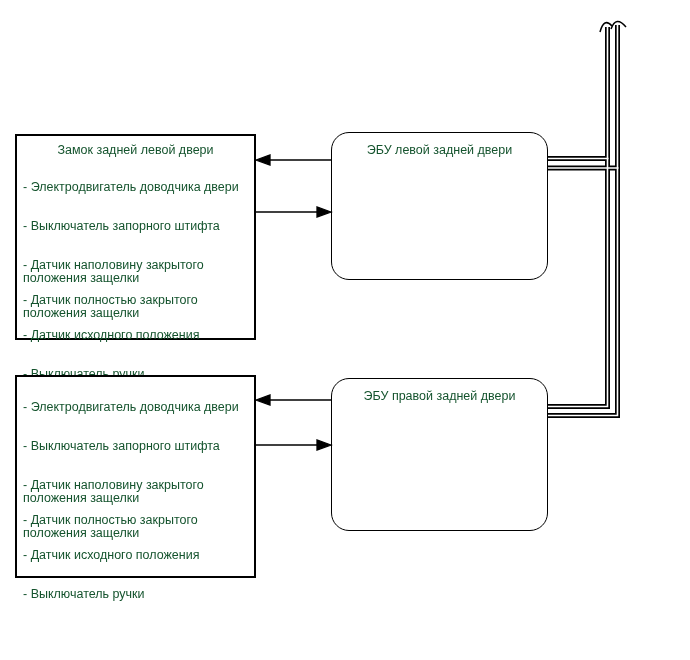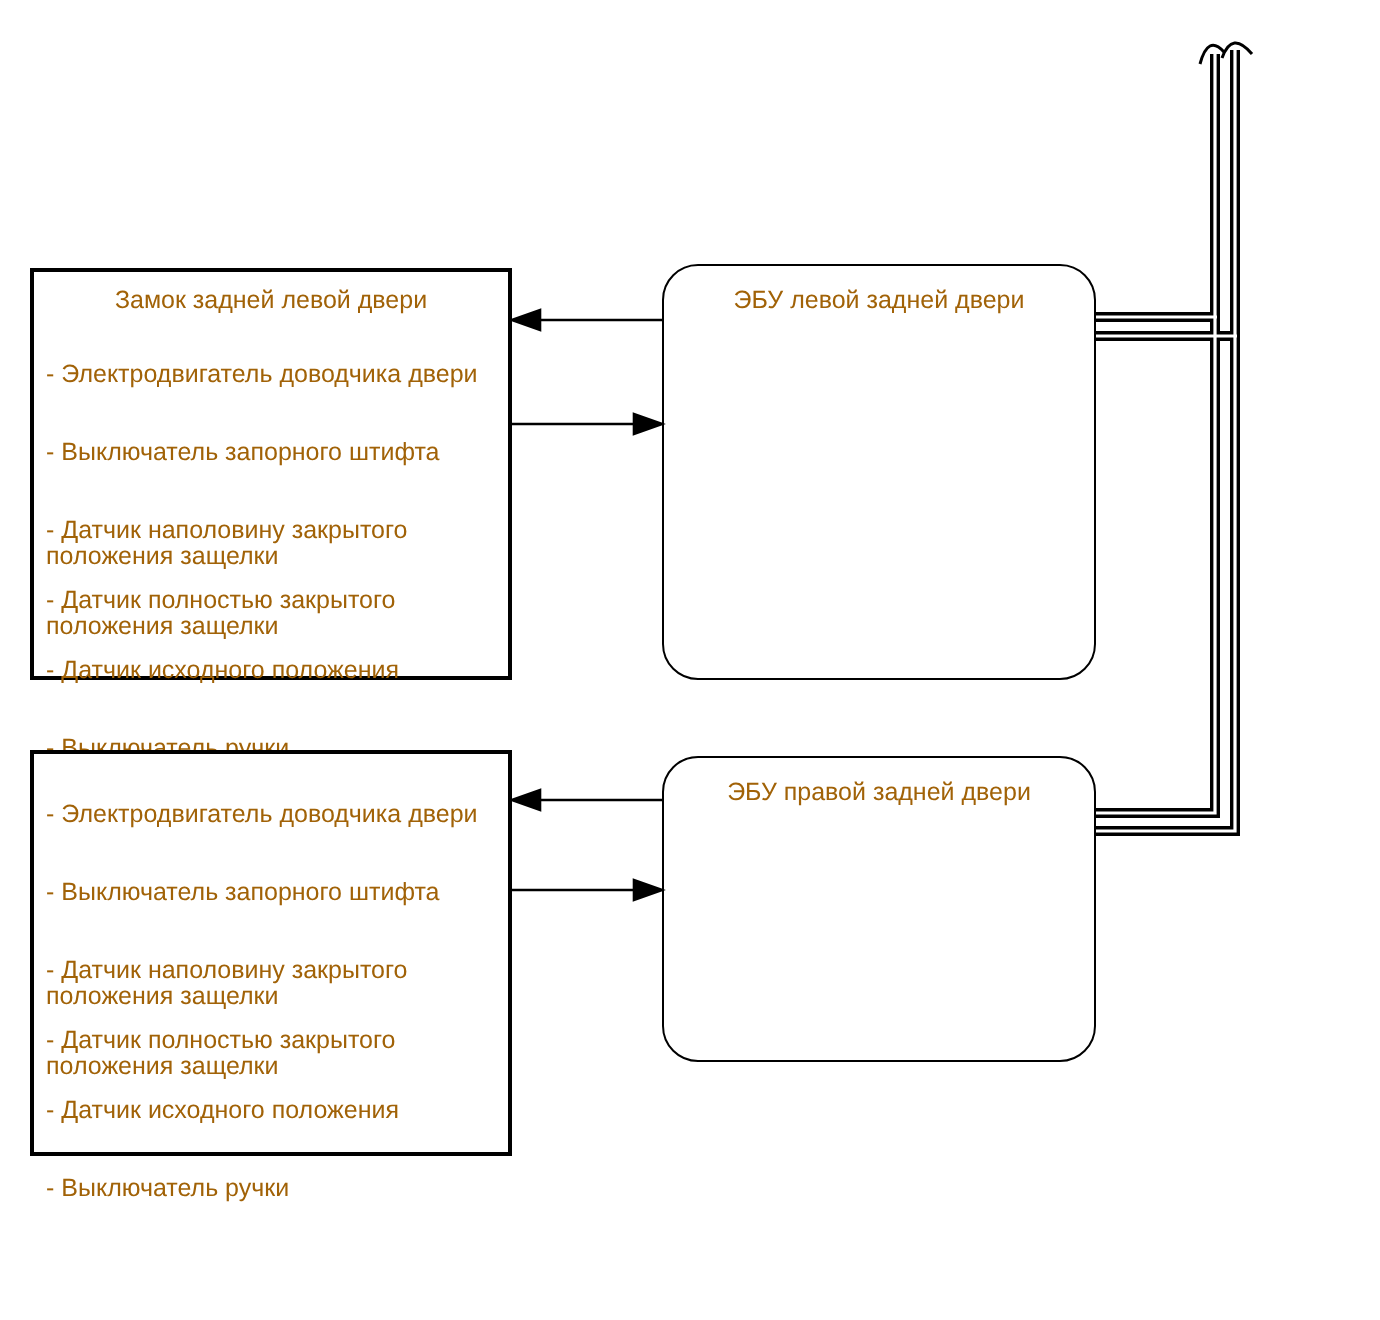--- a/index.html
+++ b/index.html
@@ -1,39 +1,39 @@
 <!DOCTYPE html>
 <html><head>
 <meta charset="utf-8">
 <style>
   html,body{margin:0;padding:0;background:#fff;}
   #canvas{
     position:relative;width:690px;height:660px;background:#ffffff;
-    font-family:"Liberation Sans", sans-serif;color:#a16207;overflow:hidden;
+    font-family:"Liberation Sans", sans-serif;color:#14532d;overflow:hidden;
   }
   .lock-box{
     position:absolute;left:15px;width:241px;box-sizing:border-box;
     border:2px solid #000;background:#fff;
   }
   #lock-box-left{top:134px;height:206px;}
   #lock-box-right{top:375px;height:203px;}
   .lock-title{
     text-align:center;font-size:12.5px;line-height:13px;margin-top:8px;
   }
   .lock-item{
     font-size:12.5px;line-height:13px;margin-top:26px;
     padding-left:6px;padding-right:6px;
   }
   .lock-item.first{margin-top:24px;}
   .lock-item.tight{margin-top:9px;}
   .ecu-box{
     position:absolute;left:331px;width:217px;box-sizing:border-box;
     border:1.5px solid #000;border-radius:18px;background:#fff;
   }
-  #ecu-box-left{top:132px;height:208px;}
+  #ecu-box-left{top:132px;height:148px;}
   #ecu-box-right{top:378px;height:153px;}
   .ecu-title{
     text-align:center;font-size:12.5px;line-height:13px;margin-top:11px;
   }
   #wires{
     position:absolute;left:0;top:0;width:690px;height:660px;
     pointer-events:none;
   }
 </style>
 </head>

